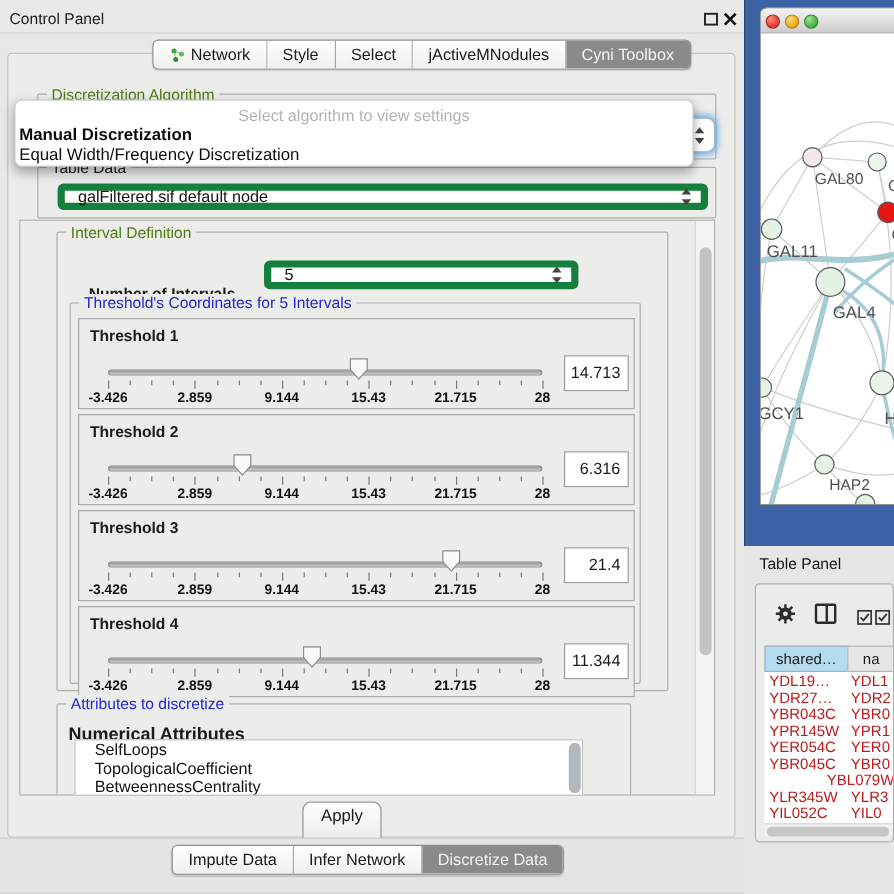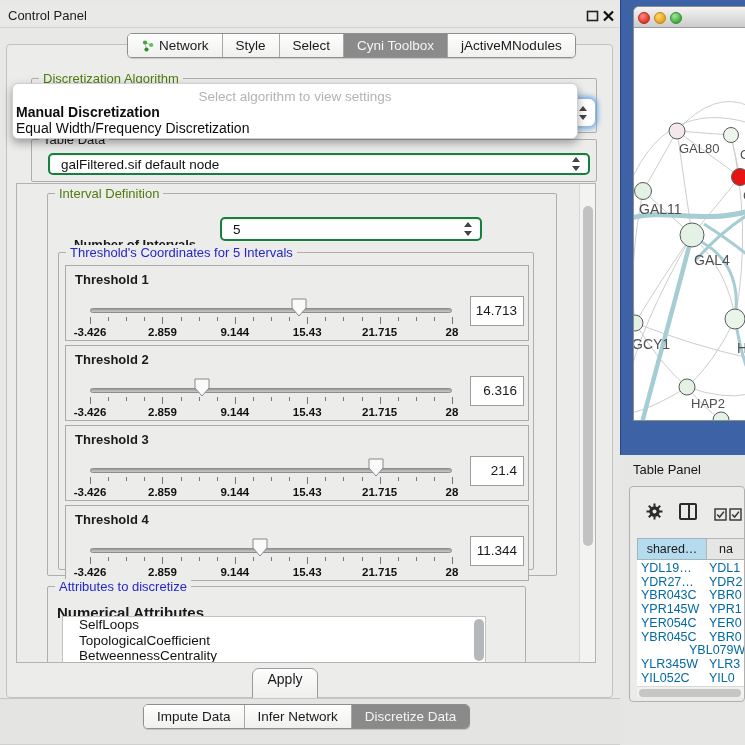--- a/index.html
+++ b/index.html
@@ -20,21 +20,21 @@
   .seg.selected { background:#8a8a8a; color:#f4f4f4; }
 
   
   .groupbox { position:absolute; border:1px solid #aeaeac; border-radius:2px; }
   .grouplabel { position:absolute; top:-8px; left:7px; background:#ececea; padding:0 4px; font-size:13px; }
   .g-green { color:#4d7c0f; }
   .g-blue  { color:#2525cc; }
   .g-dark  { color:#1a1a1a; }
 
   
-  .combo { position:absolute; background:#fff; border:2px solid #15803d; border-radius:5px; box-shadow:inset 0 1px 2px rgba(0,0,0,.08); }
+  .combo { position:absolute; background:#fff; border:6px solid #15803d; border-radius:5px; box-shadow:inset 0 1px 2px rgba(0,0,0,.08); }
   .combo .val { position:absolute; left:11px; top:50%; transform:translateY(-50%); font-size:13.5px; color:#111; white-space:nowrap; }
   .stepper { position:absolute; right:8px; top:50%; transform:translateY(-50%); width:9px; height:14px; }
   .tri-up, .tri-dn { position:absolute; left:1px; width:0; height:0; border-left:4px solid transparent; border-right:4px solid transparent; }
   .tri-up { top:0; border-bottom:5px solid #444; }
   .tri-dn { bottom:0; border-top:5px solid #444; }
 
   
   #algo-popup { left:12px; top:83px; width:566px; height:56px; background:#fff; border:1px solid #cfcfcf; border-radius:6px; box-shadow:0 4px 10px rgba(0,0,0,.35); z-index:50; }
   #algo-popup .hint { position:absolute; top:5px; left:0; width:100%; text-align:center; color:#b3b3b3; font-size:13.5px; }
   .popup-opt { position:absolute; left:3px; font-size:14px; color:#0d0d0d; white-space:nowrap; }
@@ -74,21 +74,21 @@
   #net-canvas { position:absolute; left:0; top:21px; width:113px; height:394px; background:#fff; }
 
   #table-area { left:620px; top:455px; width:125px; height:290px; background:#e6e6e4; }
   #table-panel-title { position:absolute; left:13px; top:7px; font-size:13px; color:#151515; }
   #table-container { position:absolute; left:9px; top:31px; width:116px; height:216px; background:#ebebe9; border:1px solid #b0b0ae; border-radius:4px; overflow:hidden; }
   .tb-toolbar-icon { position:absolute; }
   .split-icon { width:18px; height:17px; border:2px solid #2b2b2b; border-radius:2px; }
   .split-icon:before { content:""; position:absolute; left:50%; top:0; width:2px; height:100%; background:#2b2b2b; }
   .th-cell { position:absolute; top:51px; height:22px; font-size:12.5px; text-align:center; line-height:21px; border:1px solid #9fb4bd; }
   #rows-bg { position:absolute; left:7px; top:73px; width:109px; height:126px; background:#fff; }
-  .trow { position:absolute; width:109px; height:13.7px; font-size:12.5px; color:#0369a1; white-space:nowrap;padding-left:20px; }
+  .trow { position:absolute; width:109px; height:13.7px; font-size:12.5px; color:#b91c1c; white-space:nowrap;padding-left:20px; }
   .trow .c1 { position:absolute; left:4px; }
   .trow .c2 { position:absolute; left:72px; }
   #hscroll { position:absolute; left:7px; top:199px; width:109px; height:11px; background:#f1f1ef; border-top:1px solid #d8d8d6; }
   #hscroll .thumb { position:absolute; left:2px; top:1.5px; width:102px; height:8px; background:#c6c6c6; border-radius:4px; }
 </style>
 </head>
 <body>
 
 <div id="app">
 
@@ -114,25 +114,25 @@
           <circle cx="5.5" cy="10.5" r="2.1" fill="#2e8f2e"></circle>
         </svg>
         <span>Network</span>
       </div>
       <div class="seg">
         <span>Style</span>
       </div>
       <div class="seg">
         <span>Select</span>
       </div>
+      <div class="seg">
+        <span>jActiveMNodules</span>
+      </div>
       <div class="seg selected">
         <span>Cyni Toolbox</span>
-      </div>
-      <div class="seg">
-        <span>jActiveMNodules</span>
       </div>
     </div>
 
   <div class="groupbox" style="left:31px; top:78px; width:566px; height:55px;">
     <span class="grouplabel g-green">Discretization Algorithm</span>
   </div>
   <div class="abs" id="hidden-combo">
     <span class="stepper">
         <span class="tri-up"></span>
         <span class="tri-dn"></span>

